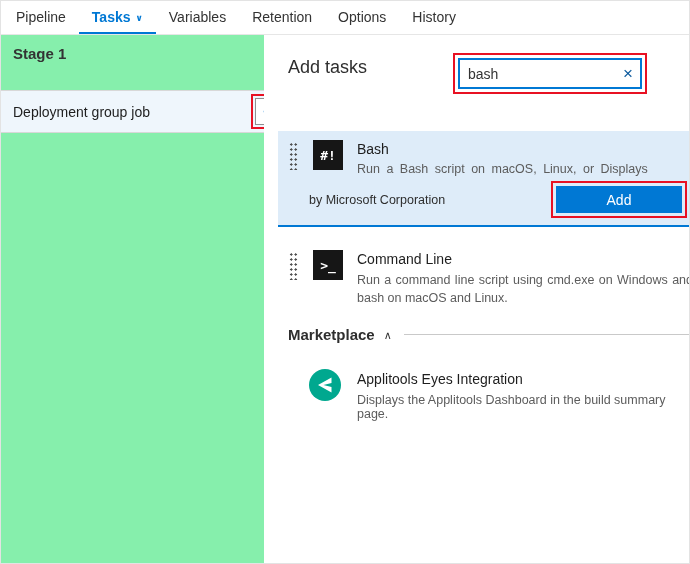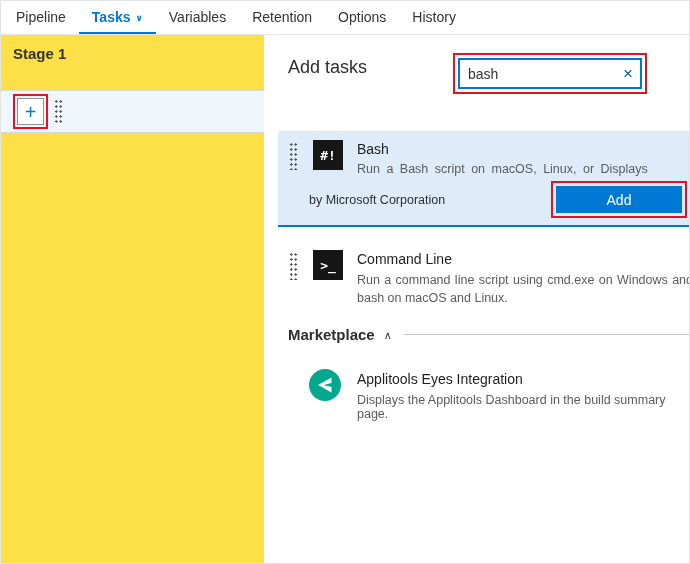--- a/index.html
+++ b/index.html
@@ -16,21 +16,21 @@
   .app{position:relative;width:690px;height:564px;background:#fff;overflow:hidden;border:1px solid #e3e3e3;}
 
   
   .topnav{position:absolute;top:0;left:0;right:0;height:34px;display:flex;align-items:stretch;
           border-bottom:1px solid #e6e6e6;background:#fff;padding-left:2px;}
   .tab{display:flex;align-items:center;padding:0 13px;font-size:14px;color:#333;cursor:pointer;border-bottom:2px solid transparent;}
   .tab.active{color:var(--accent);font-weight:700;border-bottom-color:var(--accent);}
   .tab .chev{font-size:9px;margin-left:5px;margin-top:3px;color:var(--accent);}
 
   
-  .left-panel{position:absolute;top:34px;left:0;width:308px;bottom:0;border-right:1px solid #cfcfcf;background:#fde047;}
+  .left-panel{position:absolute;top:34px;left:0;width:308px;bottom:0;border-right:1px solid #cfcfcf;background:#86efac;}
   .stage-header{padding:10px 12px 0 12px;}
   .stage-title-row{display:flex;justify-content:space-between;align-items:flex-start;}
   .stage-title{font-size:15px;font-weight:700;color:#333;}
   .stage-menu{color:var(--accent);font-size:18px;line-height:12px;letter-spacing:1px;cursor:pointer;}
   .stage-subtitle{font-size:11px;color:#747474;margin-top:3px;}
   .job-row{margin-top:28px;height:43px;background:var(--job_bg);border-top:1px solid #d8d8d8;border-bottom:1px solid #d8d8d8;
            display:flex;align-items:center;padding:0 6px 0 12px;cursor:pointer;}
   .job-label{font-size:14px;color:#1e1e1e;flex:1;white-space:nowrap;}
   .annotation{border:2px solid var(--annotation);}
   .plus-annotation{padding:2px;display:flex;flex:0 0 auto;}
@@ -101,20 +101,21 @@
   </nav>
 
   <aside class="left-panel">
     <div class="stage-header">
       <div class="stage-title-row">
         <span class="stage-title">Stage 1</span>
         <span class="stage-menu">⋯</span>
       </div>
     </div>
     <div class="job-row">
+      <span class="job-label">Deployment group job</span>
       <span class="annotation plus-annotation">
         <button class="plus-btn">
           <span>+</span>
         </button>
       </span>
       <span class="drag-handle"></span>
     </div>
   </aside>
 
   <main class="right-panel">

